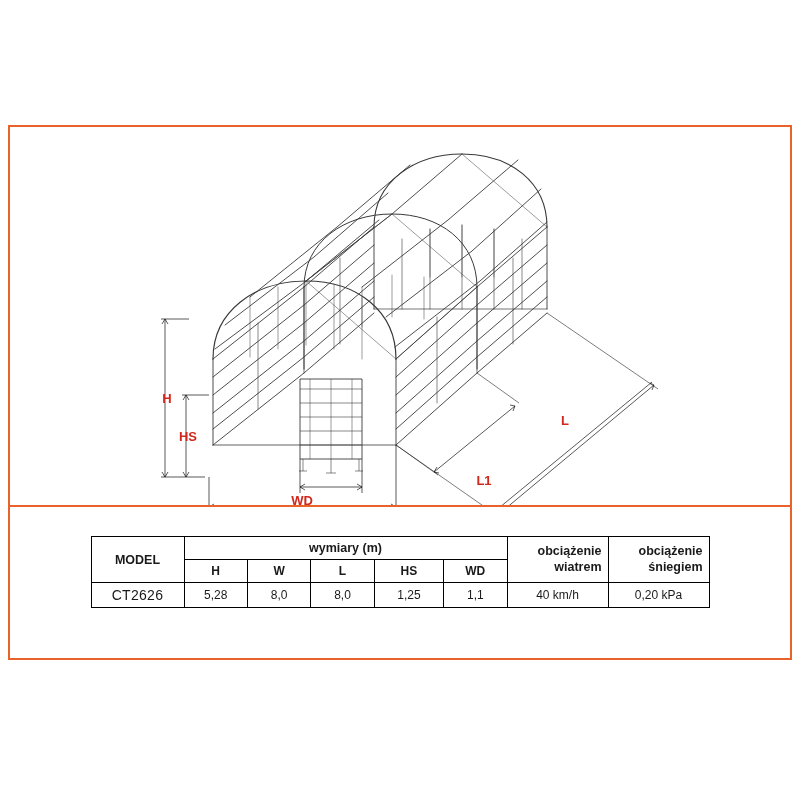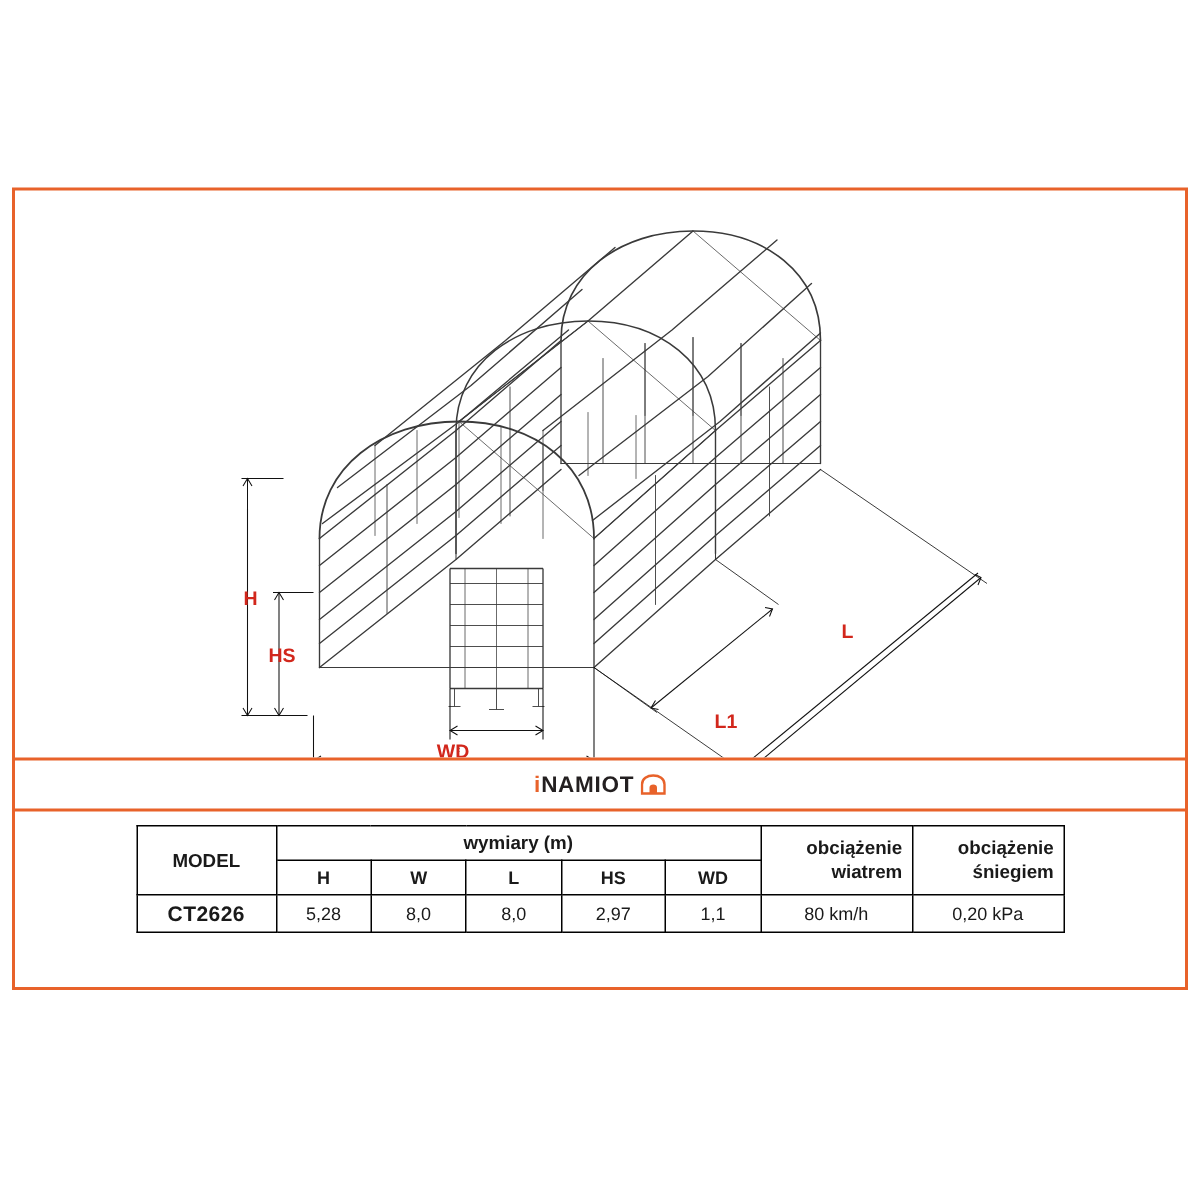--- a/index.html
+++ b/index.html
@@ -67,35 +67,35 @@
     height: 14px;
     position: relative;
   }
 
   
   #table-region {
     flex: 1;
     display: flex;
     align-items: flex-start;
     justify-content: center;
-    padding-top: 9px;
+    padding-top: 29px;
     box-sizing: border-box;
   }
   table.spec {
     border-collapse: collapse;
     font-size: 12px;
   }
   table.spec td, table.spec th {
     border: 1px solid #000000;
     text-align: center;
     font-weight: normal;
     padding: 0;
   }
   .cell-pad { padding: 4px 6px; }
-  .model-name { font-size: 14px; font-weight: bold; letter-spacing: 0.3px; }
+  .model-name { font-size: 14px; font-weight: normal; letter-spacing: 0.3px; }
   .hdr { font-weight: bold; font-size: 12.5px; }
   .dim-hdr { font-weight: bold; font-size: 12px; }
   .two-line { line-height: 1.25; text-align: right; }
 
   
   text {
     font-family: "Liberation Sans", sans-serif;
   }
   .lbl-red {
     fill: #d2271c;
@@ -302,31 +302,20 @@
 
       <text class="lbl-red" x="157" y="276" text-anchor="middle">H</text>
       <text class="lbl-red" x="178" y="314" text-anchor="middle">HS</text>
       <text class="lbl-red" x="292" y="378" text-anchor="middle">WD</text>
       <text class="lbl-red" x="292" y="400" text-anchor="middle">W</text>
       <text class="lbl-red" x="555" y="298" text-anchor="middle">L</text>
       <text class="lbl-red" x="474" y="358" text-anchor="middle">L1</text>
     </svg>
   </div>
 
-  <div id="logo-band">
-    <div class="logo-wrap">
-      <div class="logo-text"><span class="i-orange">i</span><span>NAMIOT</span></div>
-      <span class="logo-mark">
-        <svg width="17" height="14" viewBox="0 0 17 14">
-          <path d="M1,13 L1,7 C1,3 4.5,1 8.5,1 C12.5,1 16,3 16,7 L16,13 Z" fill="none" stroke="#e8622a" stroke-width="1.6"></path>
-          <path d="M6,13 L6,9.2 C6,7.7 7,7 8.5,7 C10,7 11,7.7 11,9.2 L11,13 Z" fill="#e8622a" stroke="none"></path>
-        </svg>
-      </span>
-    </div>
-  </div>
 
   <div id="table-region">
     <table class="spec">
       <tbody>
         <tr>
           <td rowspan="2" style="width:92px;">
             <div class="cell-pad hdr">MODEL</div>
           </td>
           <td colspan="5" style="width:322px;margin-left:19px;">
             <div class="cell-pad hdr">wymiary (m)</div>
@@ -368,27 +357,27 @@
           <td>
             <div class="cell-pad">5,28</div>
           </td>
           <td>
             <div class="cell-pad">8,0</div>
           </td>
           <td>
             <div class="cell-pad">8,0</div>
           </td>
           <td>
-            <div class="cell-pad">2,97</div>
+            <div class="cell-pad">1,25</div>
           </td>
           <td>
             <div class="cell-pad">1,1</div>
           </td>
           <td>
-            <div class="cell-pad">80 km/h</div>
+            <div class="cell-pad">40 km/h</div>
           </td>
           <td>
             <div class="cell-pad">0,20 kPa</div>
           </td>
         </tr>
       </tbody>
     </table>
   </div>
 
 </div>

